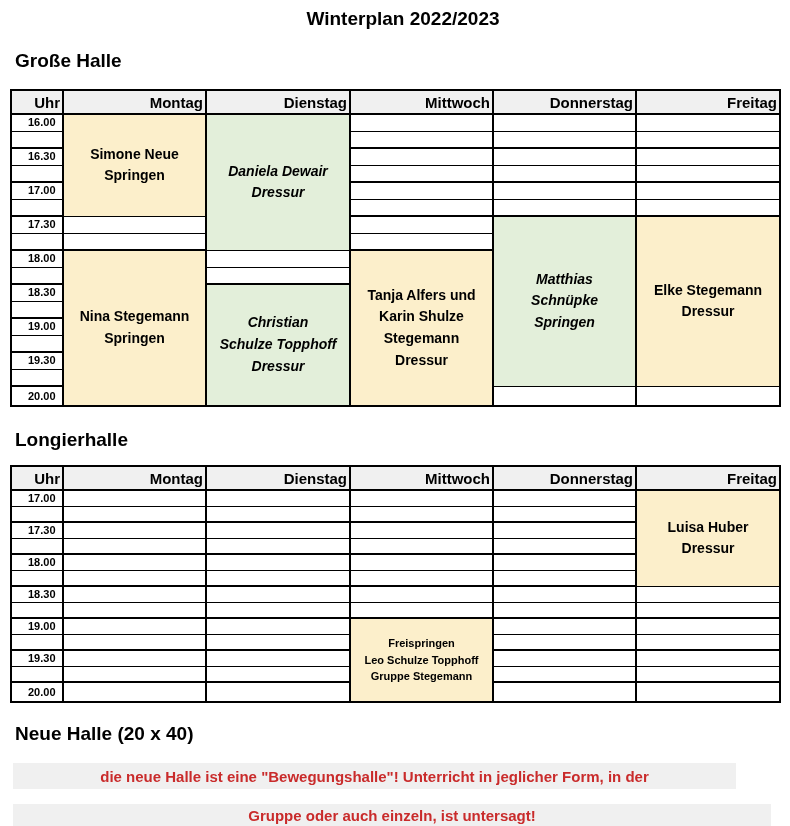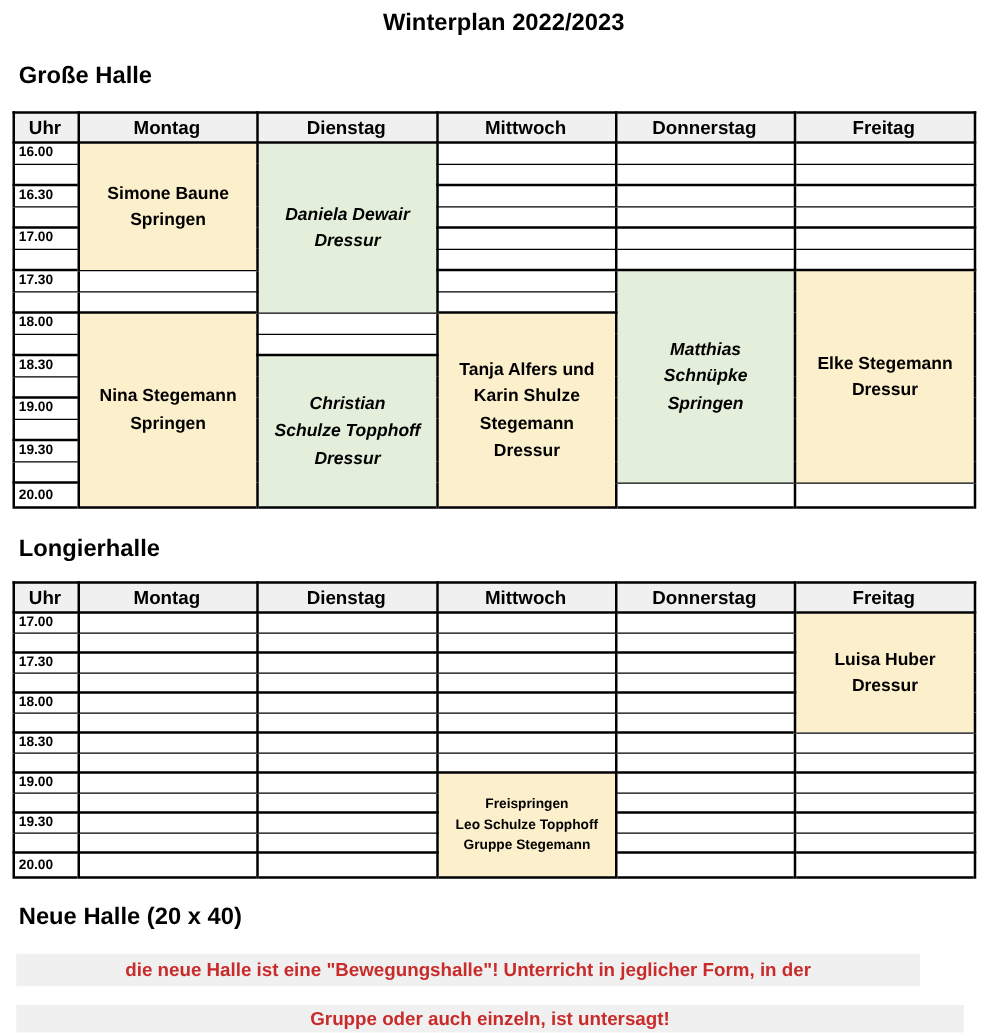--- a/index.html
+++ b/index.html
@@ -21,32 +21,32 @@
   #bar-neue{margin-top:18px;}
 
   table.sched{
     border-collapse:collapse;table-layout:fixed;
     margin-left:10px;border:2px solid #000;
   }
   #table-grosse{margin-top:16px;}
   #table-longier{margin-top:13px;}
   .sched th{
     background:var(--table_header_bg);border:2px solid #000;
-    font-size:15px;font-weight:bold;text-align:center;
+    font-size:15px;font-weight:bold;text-align:right;
     padding:1px 2px 1px 0;height:20px;overflow:hidden;white-space:nowrap;
   }
   .sched td{
     border:1px solid #000;border-left-width:2px;border-right-width:2px;
     padding:0;overflow:hidden;
   }
   .sched tr.b td{border-bottom-width:2px;}
   .t1 tr{height:17px;}
   .t2 tr{height:16px;}
   .sched tr.last{height:20px;}
-  .sched td.time{font-size:11px;font-weight:bold;padding-left:3px;line-height:1;white-space:nowrap;}
+  .sched td.time{font-size:11px;font-weight:bold;padding-left:16px;line-height:1;white-space:nowrap;}
   .sched td.ev{font-weight:bold;font-size:14px;text-align:center;line-height:1.55;vertical-align:middle;}
   .sched td.ev .ln{display:block;}
   .sched td.sm{font-size:11px;line-height:1.5;}
   .y{background:var(--event_yellow);}
   .g{background:var(--event_green);font-style:italic;}
 
   .band{
     margin-left:13px;background:var(--warning_band_bg);
     display:flex;align-items:center;justify-content:center;
     font-size:15px;font-weight:bold;color:var(--warning_red);
@@ -78,21 +78,21 @@
     <th>Uhr</th>
     <th>Montag</th>
     <th>Dienstag</th>
     <th>Mittwoch</th>
     <th>Donnerstag</th>
     <th>Freitag</th>
   </tr>
   <tr class="a">
     <td class="time">16.00</td>
     <td class="ev y" rowspan="6">
-      <span class="ln">Simone Baune</span>
+      <span class="ln">Simone Neue</span>
       <span class="ln">Springen</span>
     </td>
     <td class="ev g" rowspan="8">
       <span class="ln">Daniela Dewair</span>
       <span class="ln">Dressur</span>
     </td>
     <td></td>
     <td></td>
     <td></td>
   </tr>

